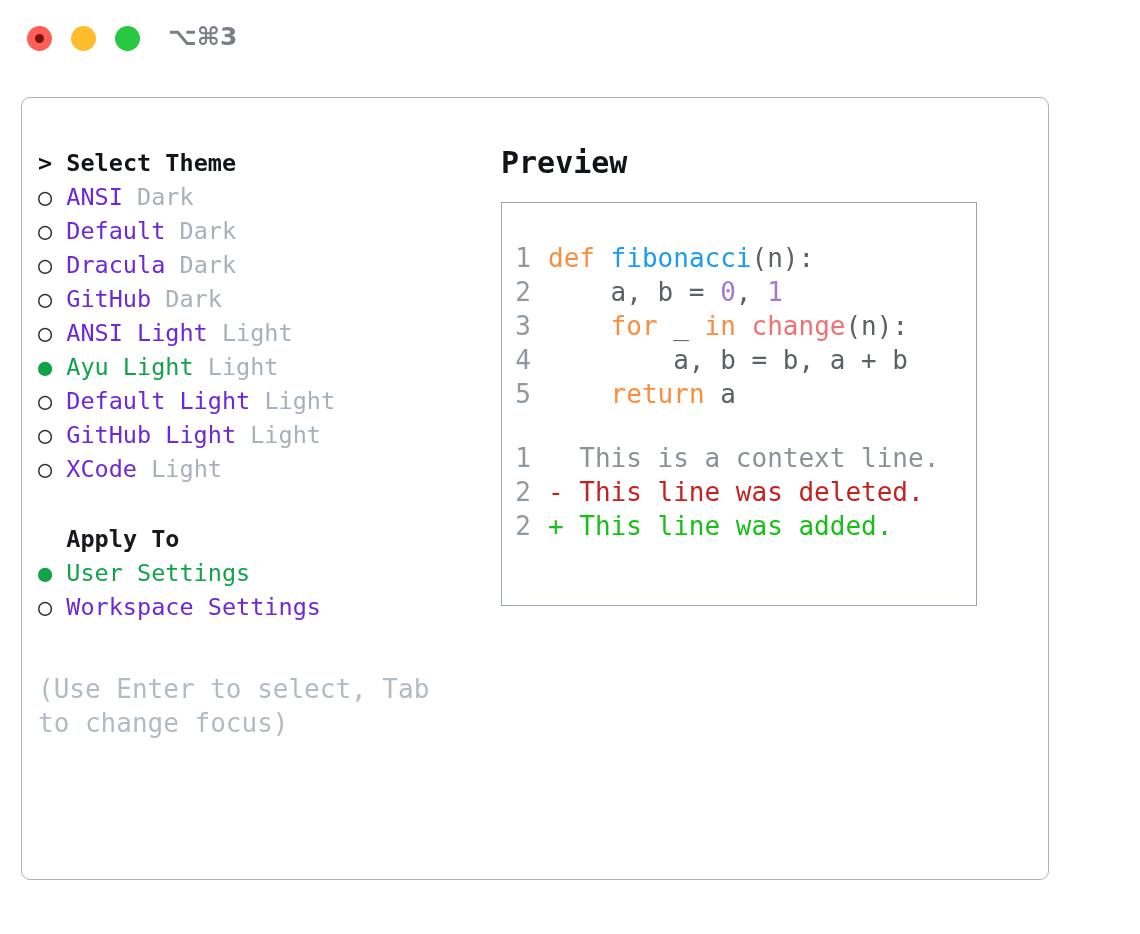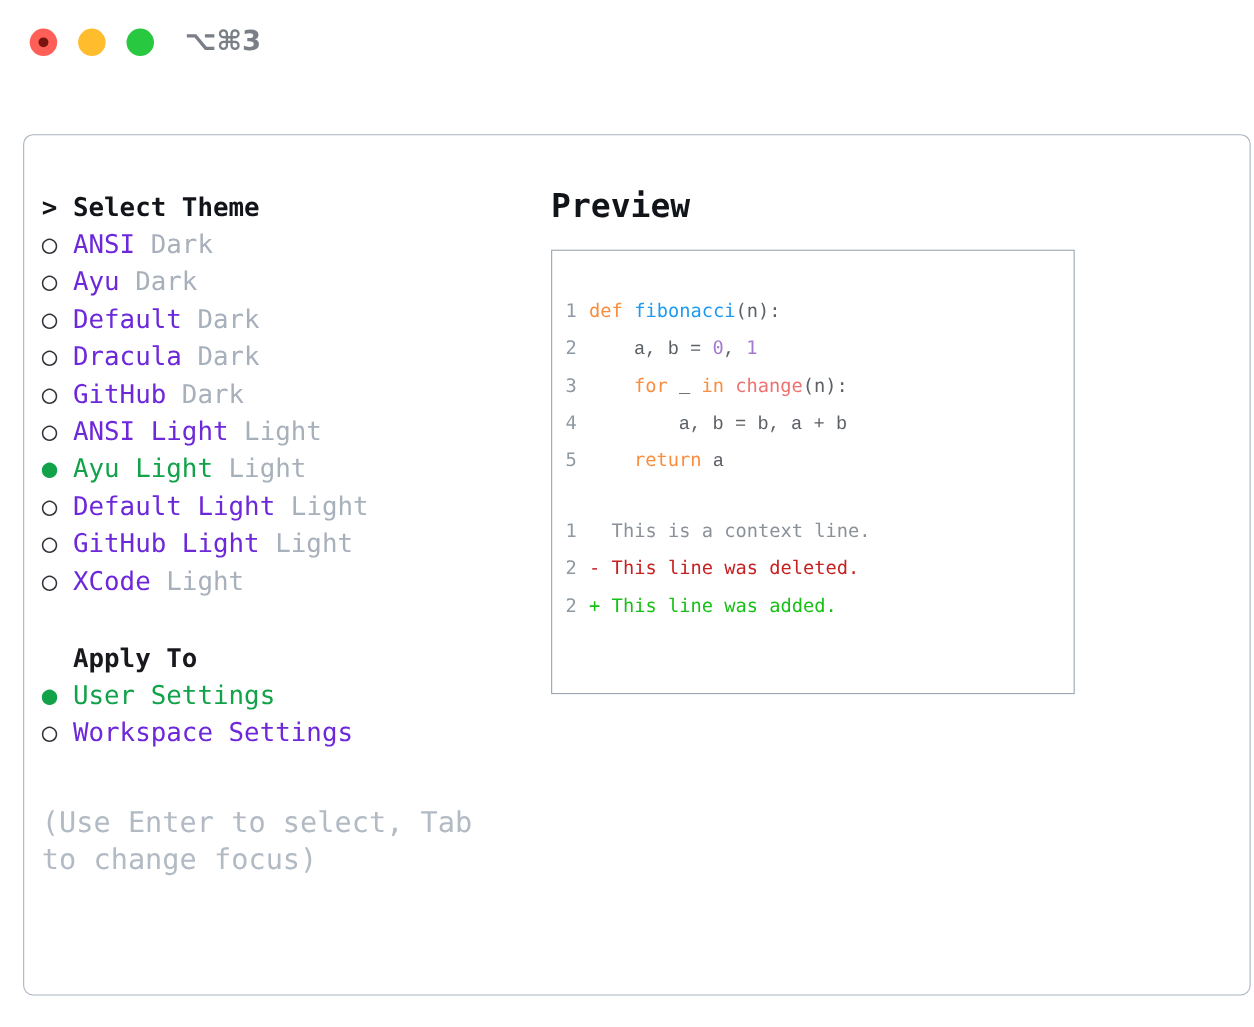--- a/index.html
+++ b/index.html
@@ -70,27 +70,26 @@
     color: #7a7f87;
     letter-spacing: 0px;
     white-space: pre;
   }
 
   
   .panel {
     position: absolute;
     left: 21px;
     top: 97px;
-    width: 1116px;
+    width: 1028px;
     height: 783px;
     border: 1.6px solid #aab4c0;
     border-radius: 9px;
     box-sizing: border-box;
     background: #ffffff;
-    margin-top: 25px;
   }
 
   
   .left-col {
     position: absolute;
     left: 16px;
     top: 48px;
     width: 440px;
   }
 
@@ -151,36 +150,36 @@
 
   .code-area {
     position: absolute;
     left: 10px;
     top: 38px;
     right: 6px;
   }
   .code-line {
     height: 34px;
     line-height: 34px;
-    font-size: 17px;
+    font-size: 26px;
     white-space: pre;
   }
   .lineno {
     display: inline-block;
     width: 1.2ch;
     text-align: right;
     color: #8f99a3;
     margin-right: 1.1ch;
   }
 
   .tok-kw    { color: #fa8d3e; }
   .tok-fn    { color: #1e9bf0; }
   .tok-num   { color: #a37acc; }
   .tok-builtin { color: #f07171; }
-  .tok-plain { color: #5c6166; font-family: Liberation Mono, monospace; }
+  .tok-plain { color: #5c6166; }
   .tok-punct { color: #5c6166; }
 
   .diff-gap { height: 30px; }
   .diff-ctx { color: #8a9199; }
   .diff-del { color: #c62121; }
   .diff-add { color: #17c017; }
 </style>
 </head>
 <body>
 
@@ -197,21 +196,20 @@
 
   <div class="panel">
 
     <div class="left-col">
 
       <div class="row section-title"><span>&gt; </span><span>Select Theme</span></div>
 
       <div class="row"><span class="marker">○ </span><span class="name-dark">ANSI</span><span> </span><span class="dim">Dark</span></div>
 
 
-      <div class="row"><span class="marker">○ </span><span class="name-dark">Ayu</span><span> </span><span class="dim">Dark</span></div>
 
       <div class="row"><span class="marker">○ </span><span class="name-dark">Default</span><span> </span><span class="dim">Dark</span></div>
 
       <div class="row"><span class="marker">○ </span><span class="name-dark">Dracula</span><span> </span><span class="dim">Dark</span></div>
 
       <div class="row"><span class="marker">○ </span><span class="name-dark">GitHub</span><span> </span><span class="dim">Dark</span></div>
 
       <div class="row"><span class="marker">○ </span><span class="name-dark">ANSI Light</span><span> </span><span class="dim">Light</span></div>
 
       <div class="row"><span class="marker sel">● </span><span class="sel">Ayu Light</span><span> </span><span class="dim">Light</span></div>

